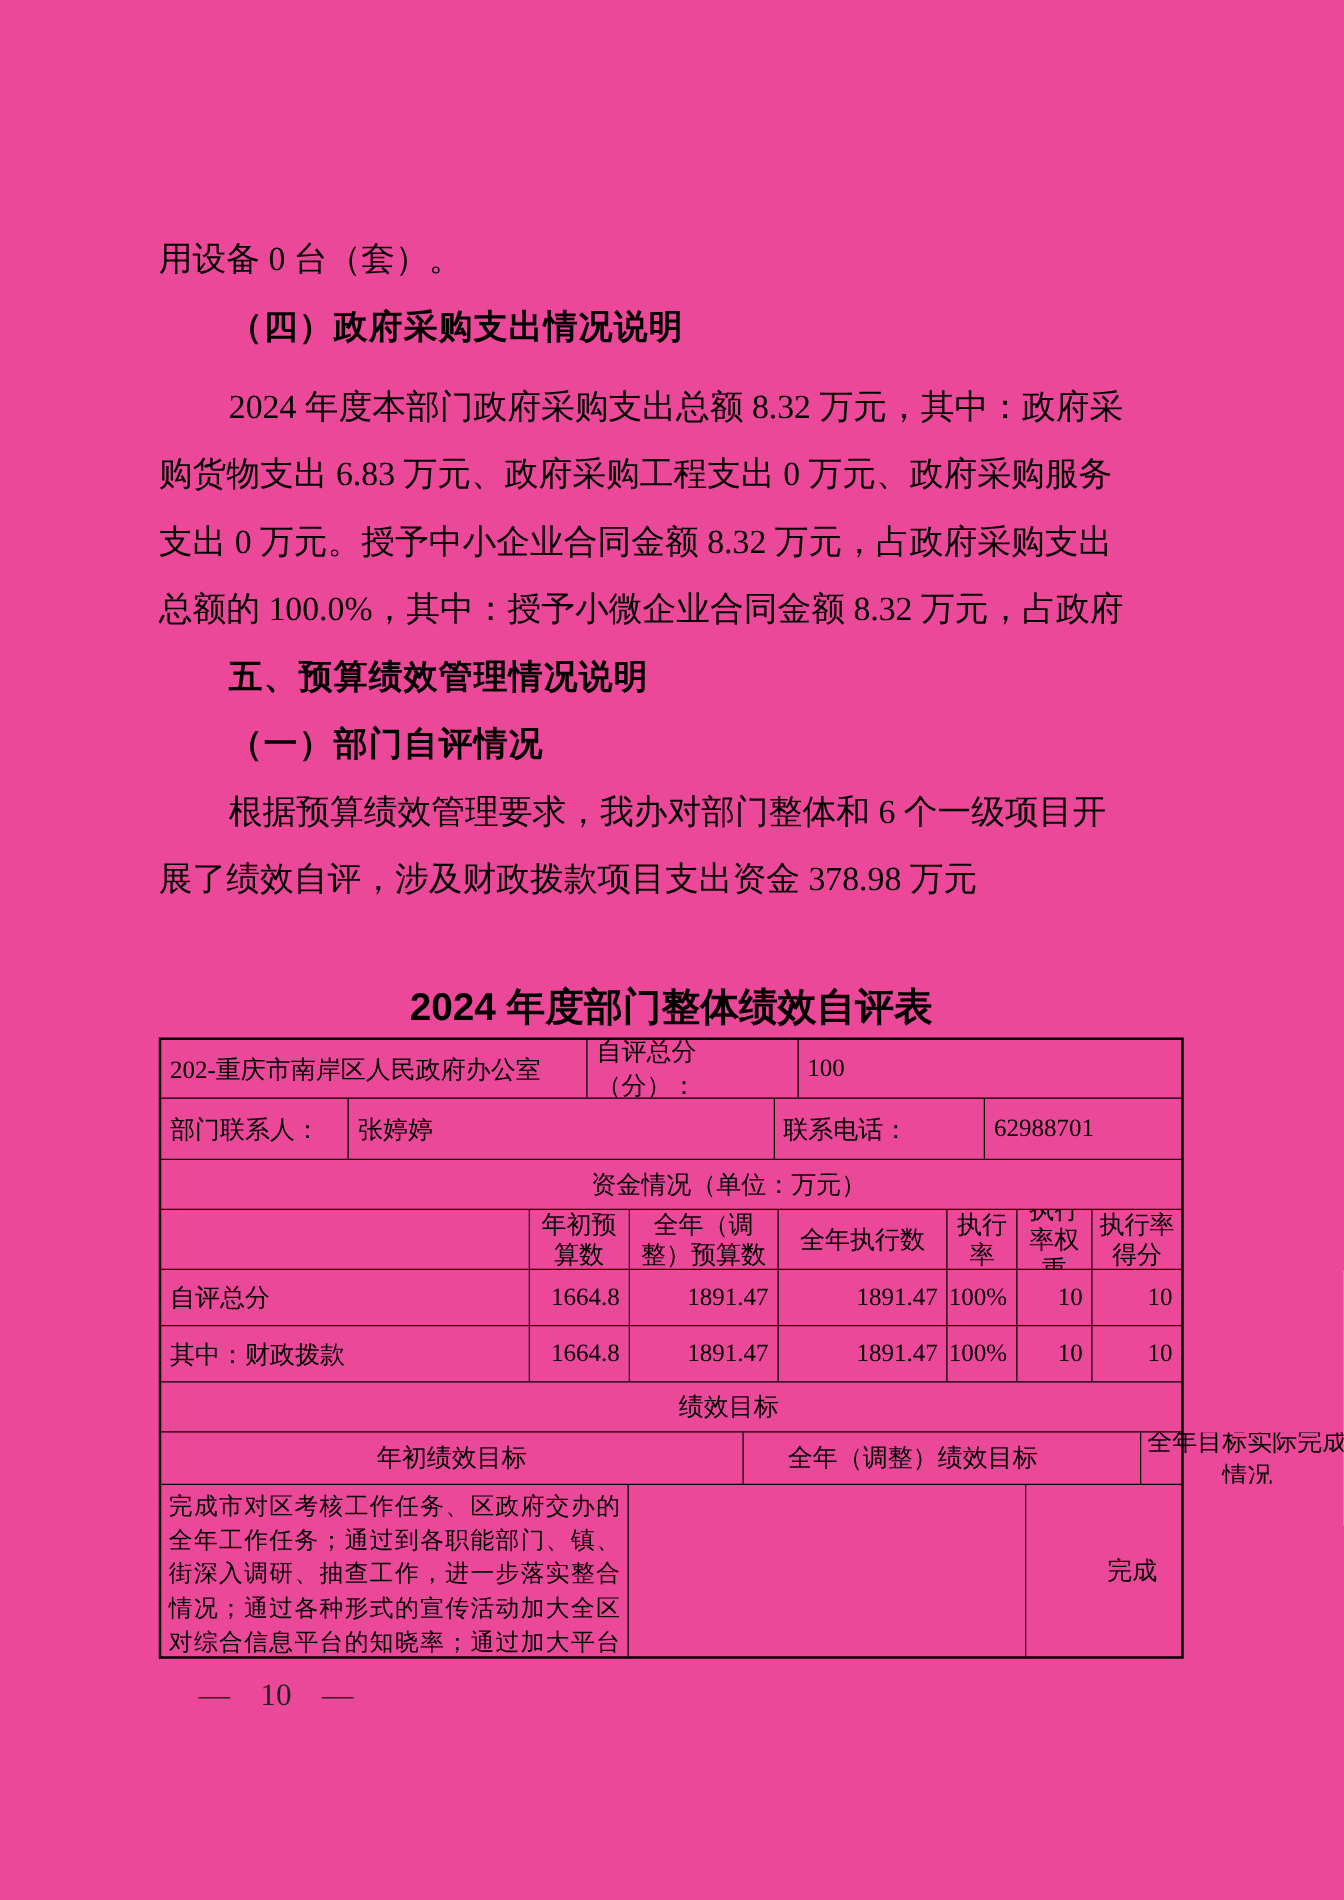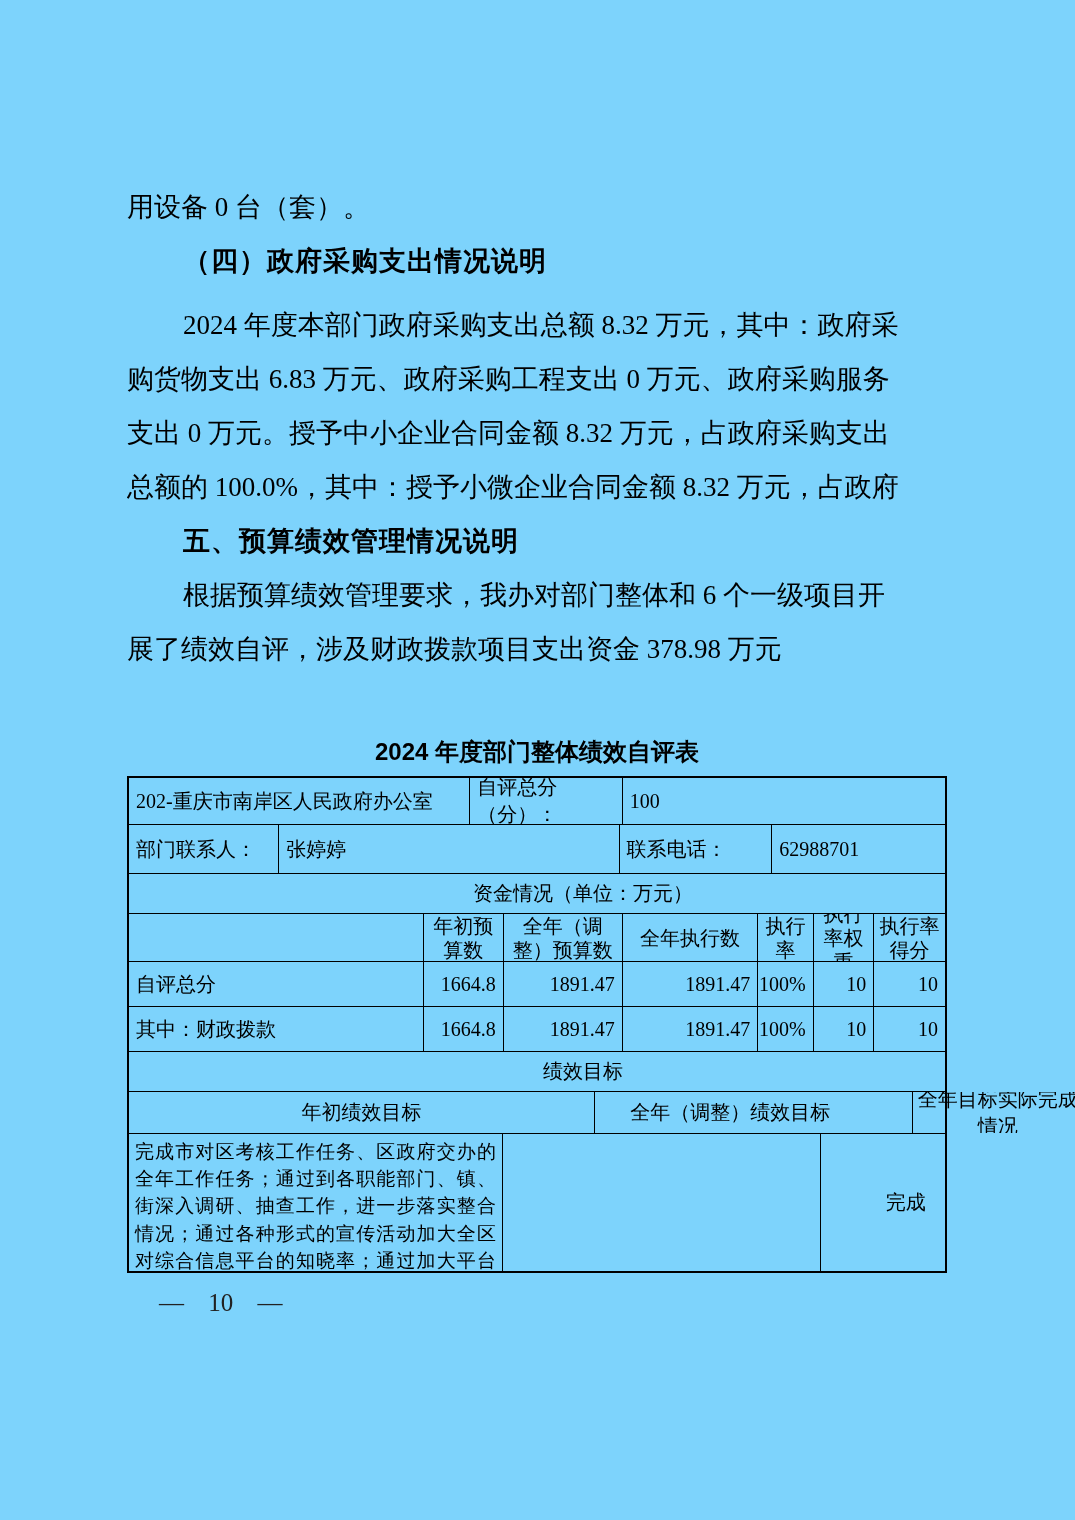--- a/index.html
+++ b/index.html
@@ -1,39 +1,39 @@
 <!DOCTYPE html>
 <html><head>
 <meta charset="utf-8">
 <style>
   * { margin:0; padding:0; box-sizing:border-box; }
   html,body { background:#e8e8e8; }
   body { font-family:"Liberation Serif", serif; color:#000; }
   .page {
     position:relative; width:1075px; height:1520px;
-    background:#7dd3fc; margin:0 auto; overflow:hidden;
+    background:#ec4899; margin:0 auto; overflow:hidden;
   }
   .content { position:absolute; left:127px; top:180px; width:820px; }
 
   .body-line {
     font-size:27px; line-height:54px; height:54px;
     white-space:nowrap; overflow:hidden;
   }
   .indent { padding-left:56px; }
   .para-gap { margin-top:10px; }
   .sub-heading { font-weight:600; letter-spacing:1px; }
   .main-heading {
     font-family:Liberation Sans, sans-serif;
     font-weight:700; letter-spacing:1px;
   }
 
   .table-title {
     margin-top:56px; height:40px; line-height:40px;
     font-family:"Liberation Sans", sans-serif;
-    font-size:24px; font-weight:700; text-align:center;
+    font-size:31px; font-weight:700; text-align:center;
   }
 
   .selftable {
     margin-top:4px; border:2px solid #000;
     font-size:20px; width:820px;
   }
   .trow { display:flex; border-top:1px solid #000; }
   .trow:first-child { border-top:none; }
   .cell {
     border-left:1px solid #000; display:flex; align-items:center;
@@ -44,21 +44,21 @@
   .num { justify-content:flex-end; padding-right:7px; }
   .ctr { justify-content:center; text-align:center;margin-left:46px; }
   .hdr { justify-content:center; text-align:center; line-height:24px; padding:0 2px; }
   .longtext {
     display:block; padding:4px 6px; font-size:19px;
     line-height:27.2px; text-align:justify;
   }
 
   
   .ci1 { flex:0 0 18.3%; } .ci2 { flex:0 0 41.7%; }
-  .ci3 { flex:0 0 18.7%; } .ci4 { flex:0 0 21.3%; }
+  .ci3 { flex:0 0 18.7%; } .ci4 { flex:0 0 21.3%;margin-left:16px; }
   
   .cf1 { flex:0 0 36.0%; } .cf2 { flex:0 0 9.8%; }
   .cf3 { flex:0 0 14.6%; } .cf4 { flex:0 0 16.6%; }
   .cf5 { flex:0 0 6.8%;  } .cf6 { flex:0 0 7.4%; }
   .cf7 { flex:0 0 8.8%;  }
   
   .cg1 { flex:0 0 45.7%; } .cg2 { flex:0 0 33.3%; }
   .cg3 { flex:0 0 21.0%; }
   .full { flex:0 0 100%; }
 
@@ -79,20 +79,21 @@
 
     <div>
       <p class="body-line indent para-gap">2024 年度本部门政府采购支出总额 8.32 万元，其中：政府采</p>
       <p class="body-line">购货物支出 6.83 万元、政府采购工程支出 0 万元、政府采购服务</p>
       <p class="body-line">支出 0 万元。授予中小企业合同金额 8.32 万元，占政府采购支出</p>
       <p class="body-line">总额的 100.0%，其中：授予小微企业合同金额 8.32 万元，占政府</p>
     </div>
 
     <p class="body-line indent main-heading">五、预算绩效管理情况说明</p>
 
+    <p class="body-line indent sub-heading">（一）部门自评情况</p>
 
     <div>
       <p class="body-line indent">根据预算绩效管理要求，我办对部门整体和 6 个一级项目开</p>
       <p class="body-line">展了绩效自评，涉及财政拨款项目支出资金 378.98 万元</p>
     </div>
 
     <h2 class="table-title">2024 年度部门整体绩效自评表</h2>
 
     <div class="selftable">
 

